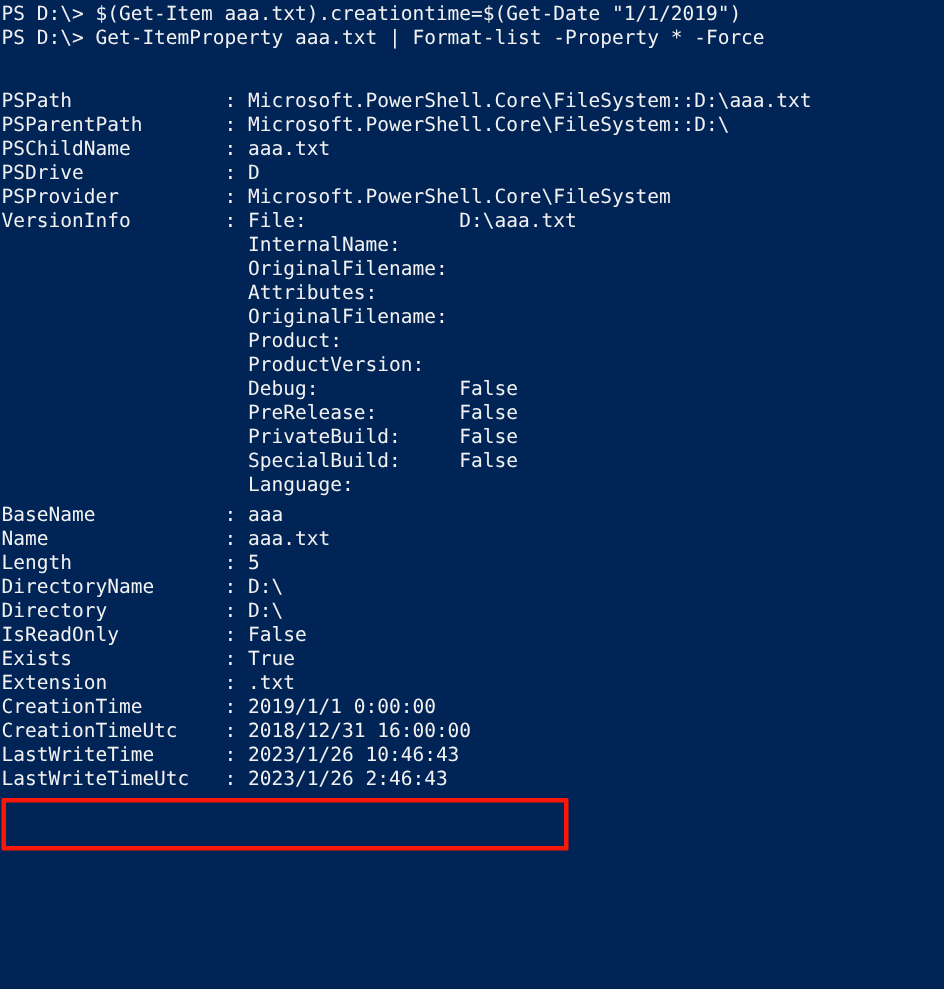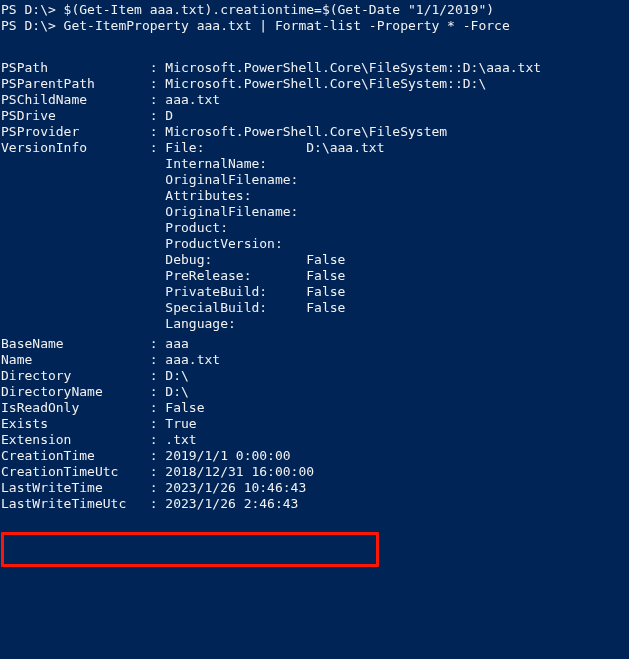--- a/index.html
+++ b/index.html
@@ -82,22 +82,23 @@
     <div class="line">                     PrivateBuild:     False</div>
     <div class="line">                     SpecialBuild:     False</div>
     <div class="line">                     Language:</div>
   </div>
 
   <div id="gap-b" class="blank"></div>
 
   <div id="props-2">
     <div class="line">BaseName           : aaa</div>
     <div class="line">Name               : aaa.txt</div>
+    <div class="line">Length             : 5</div>
+    <div class="line">DirectoryName      : D:\</div>
     <div class="line">Directory          : D:\</div>
-    <div class="line">DirectoryName      : D:\</div>
     <div class="line">IsReadOnly         : False</div>
     <div class="line">Exists             : True</div>
     <div class="line">Extension          : .txt</div>
     <div class="line">CreationTime       : 2019/1/1 0:00:00</div>
     <div class="line">CreationTimeUtc    : 2018/12/31 16:00:00</div>
     <div class="line">LastWriteTime      : 2023/1/26 10:46:43</div>
     <div class="line">LastWriteTimeUtc   : 2023/1/26 2:46:43</div>
   </div>
 
   <div class="highlight-box" id="highlight-rect" style="left: 1px; top: 532px; width: 378px; height: 35px; border-color: rgb(251, 22, 5);"></div>

